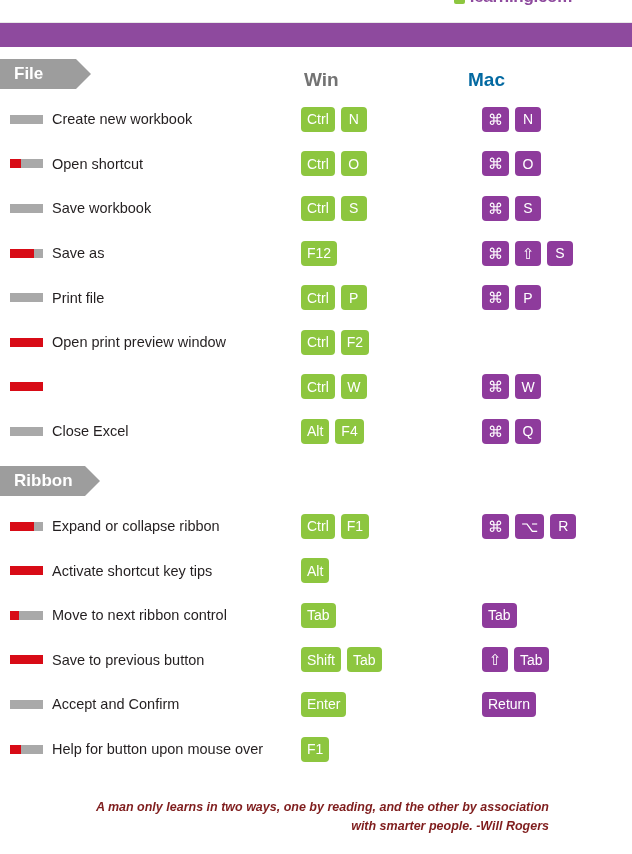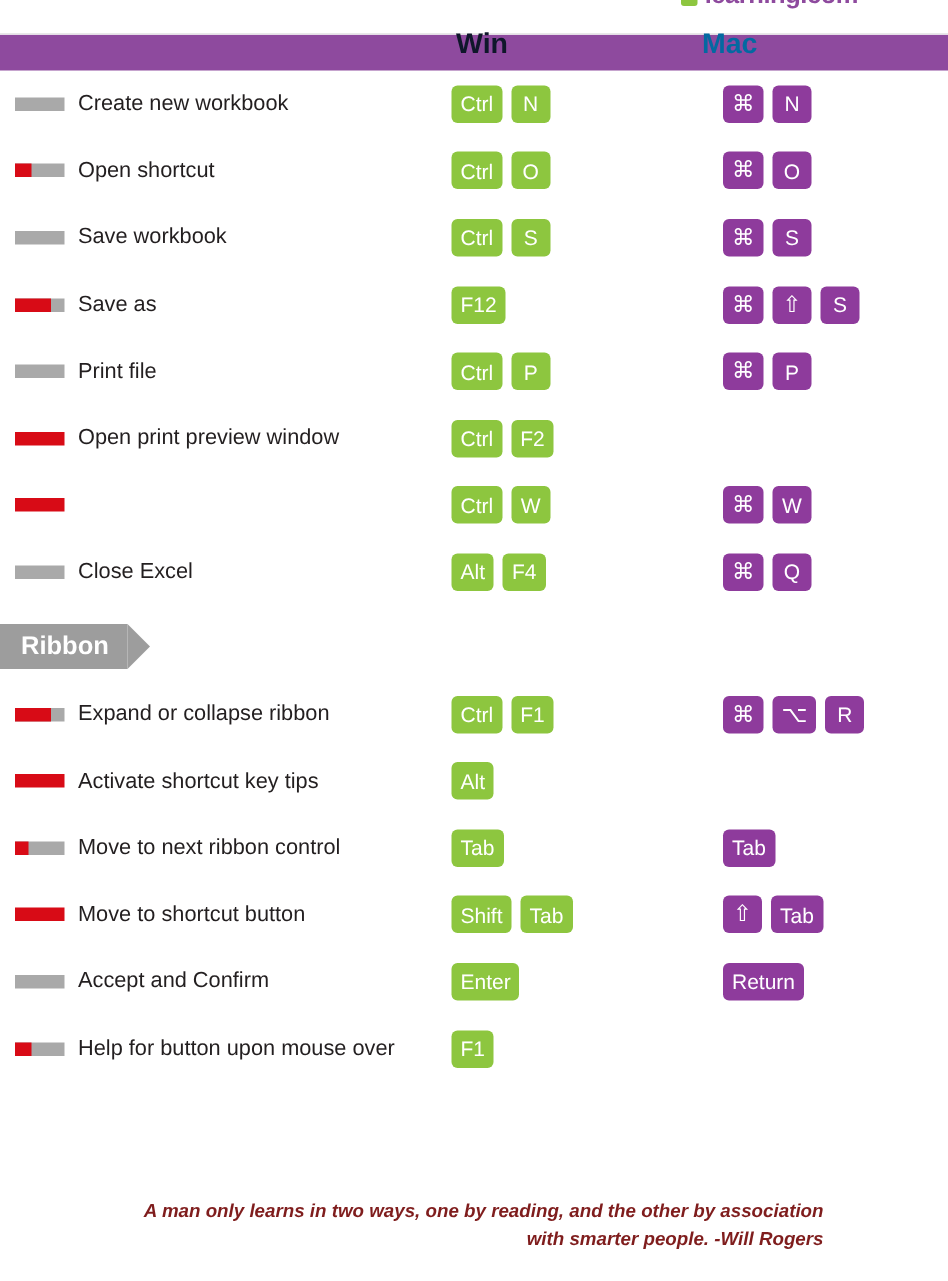--- a/index.html
+++ b/index.html
@@ -94,21 +94,21 @@
     margin-bottom: 2px;
     pointer-events: none;
   }
   .col-head {
     position: absolute;
     top: 0;
     font-size: 19px;
     font-weight: bold;
     line-height: 30px;
   }
-  .col-head.win  { left: 304px; color: #0f172a; }
+  .col-head.win  { left: 304px; color: #737373; }
   .col-head.mac  { left: 468px; color: #0369a1; }
 
   
   .rows { position: relative; }
   .row {
     position: relative;
     display: flex;
     align-items: center;
     height: 44.6px;
     padding-left: 48px;
@@ -187,20 +187,21 @@
 <div class="logo-strip">
   <div class="logo-wrap">
     <span class="logo-dot"></span>
     <span class="logo-text">learning.com</span>
   </div>
 </div>
 
 <div class="banner"></div>
 
 <div id="sheet-body">
+    <div class="section-head"><div class="tab-shape">File</div></div>
     <div class="col-heads">
       <div class="col-head win">Win</div>
       <div class="col-head mac">Mac</div>
     </div>
     <div class="rows">
       <div class="row">
         <div class="meter">
           <div class="fill" style="width: 0%;"></div>
         </div>
         <div class="row-label">Create new workbook</div>
@@ -342,21 +343,21 @@
           <span class="key">Tab</span>
         </div>
         <div class="keys mac">
           <span class="key">Tab</span>
         </div>
       </div>
       <div class="row">
         <div class="meter">
           <div class="fill" style="width: 100%;"></div>
         </div>
-        <div class="row-label">Move to shortcut button</div>
+        <div class="row-label">Save to previous button</div>
         <div class="keys win">
           <span class="key">Shift</span>
           <span class="key">Tab</span>
         </div>
         <div class="keys mac">
           <span class="key glyph">⇧</span>
           <span class="key">Tab</span>
         </div>
       </div>
       <div class="row">

